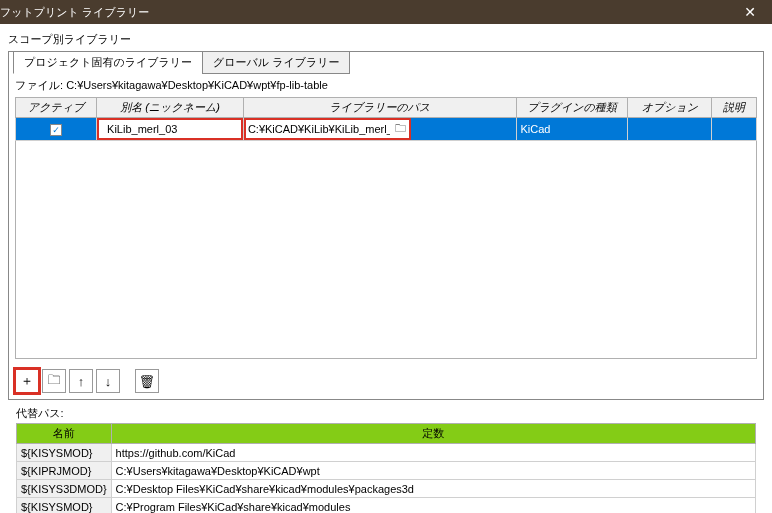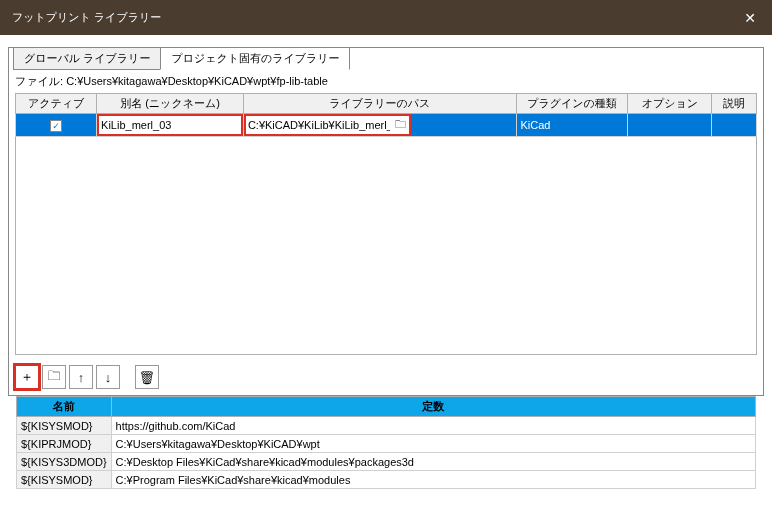--- a/index.html
+++ b/index.html
@@ -1,67 +1,68 @@
 <!DOCTYPE html>
 <html><head>
 <meta charset="utf-8">
 <style>
 * { margin: 0; padding: 0; box-sizing: border-box; font-family: "Meiryo", "MS Gothic", sans-serif; font-size: 11px; }
 body { background: #fff; width: 772px; height: 513px; overflow: hidden; }
-.titlebar { background: #4a3c2e; height: 35px; display: flex; align-items: center; justify-content: space-between; padding: 0 8px 0 12px; color: #fff; }
+.titlebar { background: #4a3c2e; height: 24px; display: flex; align-items: center; justify-content: space-between; padding: 0 8px 0 0; color: #fff; }
 .close-btn { color: #fff; cursor: pointer; padding: 2px 8px; font-size: 14px; }
 .content { padding: 8px; }
 .group-label { font-size: 11px; margin-bottom: 4px; }
 .group-box { border: 1px solid #888; position: relative; margin-top: 4px; }
 .tabs { display: flex; margin-top: -1px; margin-left: 4px; }
 .tab { border: 1px solid #888; padding: 3px 10px; background: #f0f0f0; cursor: pointer; font-size: 11px; margin-right: -1px; }
 .tab.active { background: #fff; border-bottom: 1px solid #fff; }
 .file-line { padding: 4px 6px; font-size: 11px; }
 .lib-table-wrap { margin: 0 6px 6px 6px; }
 table.lib { width: 100%; border-collapse: collapse; }
-table.lib th { background: #f0f0f0; border: 1px solid #b0b0b0; padding: 2px 4px; font-weight: normal; font-size: 11px; }
+table.lib th { background: #f0f0f0; border: 1px solid #b0b0b0; padding: 2px 4px; font-weight: normal; font-size: 11px; font-style: italic; }
 table.lib td { border: 1px solid #d0d0d0; padding: 0; font-size: 11px; height: 20px; }
 .row-selected td { background: #0078d7; color: #fff; }
 .checkbox-cell { text-align: center; width: 58px; }
 .nickname-cell { width: 105px; }
 .path-cell { width: 195px; margin-top: 32px; }
 .plugin-cell { width: 80px; margin-top: 48px; }
 .option-cell { width: 60px; }
 .desc-cell { width: 32px; }
-.edit-input { width: 100%; height: 18px; background: #fff; color: #000; border: none; padding: 0 2px; font-size: 11px; }
+.edit-input { width: 100%; height: 18px; background: #fff; color: #000; border: none; padding: 0 8px; font-size: 11px; }
 .edit-outline { border: 2px solid #d93025; display: inline-block; }
 .path-edit { display: flex; align-items: center; background: #fff; height: 18px; }
 .path-edit input { flex: 1; border: none; padding: 0 2px; font-size: 11px; color: #000; }
 .folder-icon { padding: 0 3px; cursor: pointer; font-size: 11px; color: #000; }
 .empty-area { height: 218px; background: #fff; border-left: 1px solid #b0b0b0; border-right: 1px solid #b0b0b0; border-bottom: 1px solid #b0b0b0; }
 .toolbar { display: flex; gap: 3px; padding: 4px 6px 6px 6px; align-items: center; }
 .tool-btn { width: 24px; height: 24px; border: 1px solid #999; background: #fff; cursor: pointer; display: flex; align-items: center; justify-content: center; font-size: 13px; }
 .tool-btn.highlighted { outline: 3px solid #d93025; outline-offset: -1px; }
 .tool-btn.trash { margin-left: 12px; }
 .subs-label { font-size: 11px; margin: 0 0 2px 8px; }
 .subs-table-wrap { margin: 0 8px; }
 table.subs { width: 100%; border-collapse: collapse; }
-table.subs th { background: #0ea5e9; border: 1px solid #b0b0b0; padding: 2px 8px; font-weight: bold; font-size: 11px; }
+table.subs th { background: #84cc16; border: 1px solid #b0b0b0; padding: 2px 8px; font-weight: normal; font-size: 11px; }
 table.subs td { border: 1px solid #d0d0d0; padding: 2px 4px; font-size: 11px; height: 18px; }
 .subs-name { width: 82px; background: #f0f0f0; }
 .chk { display: inline-block; width: 12px; height: 12px; background: #fff; border: 1px solid #888; text-align: center; line-height: 10px; font-size: 9px; color: #0078d7; }
 </style>
 </head>
 <body>
 
 <div class="titlebar">
   <span>フットプリント ライブラリー</span>
   <span class="close-btn">✕</span>
 </div>
 
 <div class="content">
+  <div class="group-label">スコープ別ライブラリー</div>
   <div class="group-box">
     <div class="tabs">
+      <div class="tab active">プロジェクト固有のライブラリー</div>
       <div class="tab">グローバル ライブラリー</div>
-      <div class="tab active">プロジェクト固有のライブラリー</div>
     </div>
     <div class="file-line">
       <span>ファイル:</span>
       <span>C:¥Users¥kitagawa¥Desktop¥KiCAD¥wpt¥fp-lib-table</span>
     </div>
     <div class="lib-table-wrap">
       <table class="lib">
         <thead>
           <tr>
             <th class="checkbox-cell">アクティブ</th>
@@ -90,20 +91,21 @@
     </div>
     <div class="toolbar">
       <div class="tool-btn highlighted">＋</div>
       <div class="tool-btn">🗀</div>
       <div class="tool-btn">↑</div>
       <div class="tool-btn">↓</div>
       <div class="tool-btn trash">🗑</div>
     </div>
   </div>
 
+  <div class="subs-label" style="margin-top:6px;">代替パス:</div>
   <div class="subs-table-wrap">
     <table class="subs">
       <thead>
         <tr>
           <th class="subs-name">名前</th>
           <th>定数</th>
         </tr>
       </thead>
       <tbody>
         <tr>

